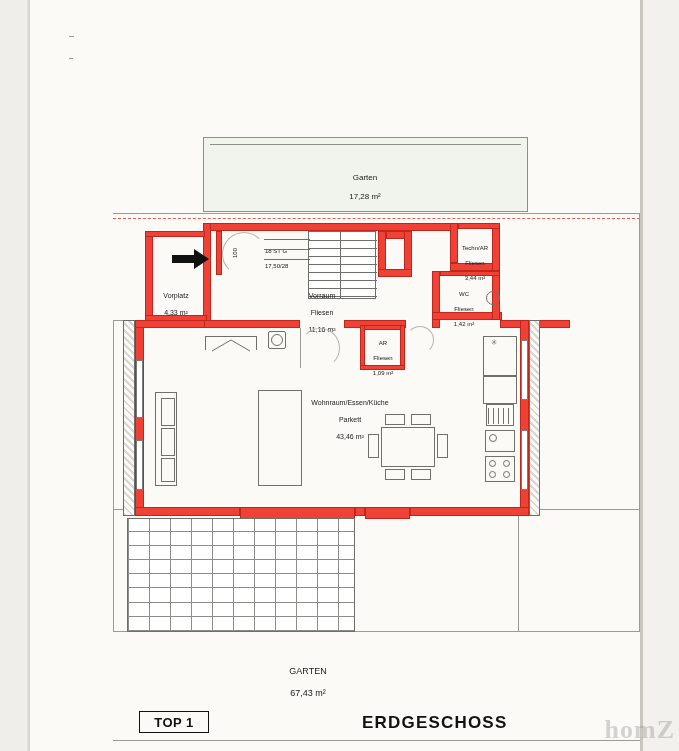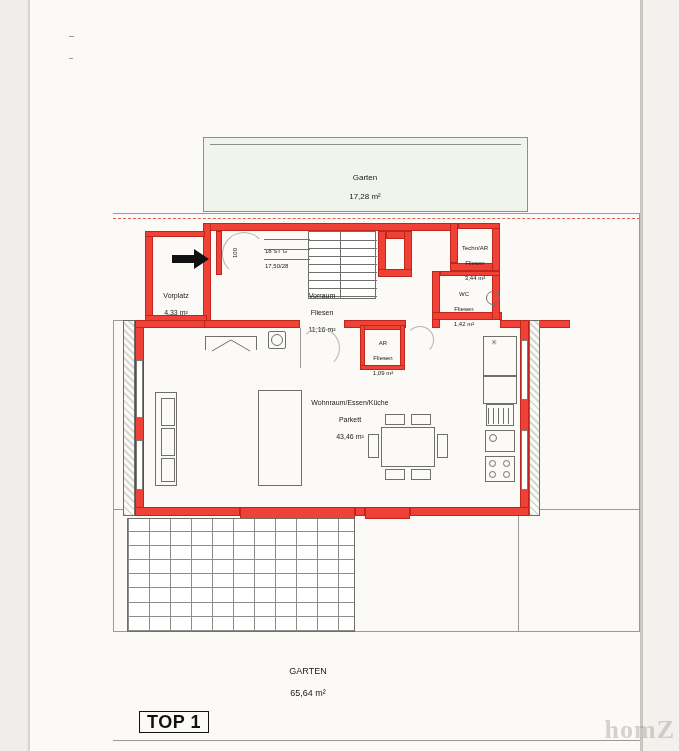--- a/index.html
+++ b/index.html
@@ -113,21 +113,21 @@
   .title-box {
     position: absolute;
     border: 1.5px solid #111;
     box-sizing: border-box;
     background: #fbfaf7;
     display: flex;
     align-items: center;
     justify-content: center;
   }
   .title-box span {
-    font-size: 18px;
+    font-size: 13px;
     font-weight: bold;
     color: #111;
     letter-spacing: 0.5px;
   }
   .floor-title {
     position: absolute;
     font-size: 17px;
     font-weight: bold;
     color: #111;
     letter-spacing: 1.2px;
@@ -373,23 +373,24 @@
 
   <div class="hatch" style="left:127px; top:518px; width:228px; height:114px;">
     <div class="grid-lines" style="position:absolute; left:0; top:0; right:0; bottom:0;
       background-image:
         repeating-linear-gradient(0deg, #8d8d89 0 1px, transparent 1px 14.2px),
         repeating-linear-gradient(90deg, #8d8d89 0 1px, transparent 1px 21px);"></div>
   </div>
 
   <div class="lbl lbl-9" style="left:263px; top:655px; width:90px;">
     <span>GARTEN</span><br>
-    <span>65,64 m²</span>
+    <span>67,43 m²</span>
   </div>
 
   <div class="title-box" style="left:139px; top:711px; width:70px; height:22px;">
     <span>TOP 1</span>
   </div>
+  <div class="floor-title" style="left:362px; top:713px;">ERDGESCHOSS</div>
   <div class="ln-light" style="left:113px; top:740px; width:527px; height:1px;"></div>
 
   <div class="watermark">homZ</div>
 
 </div>
 
 </body></html>

